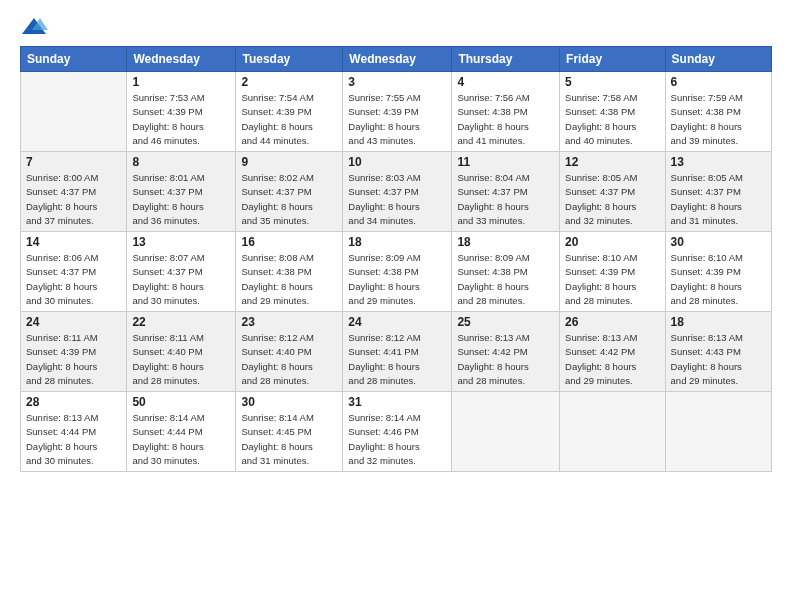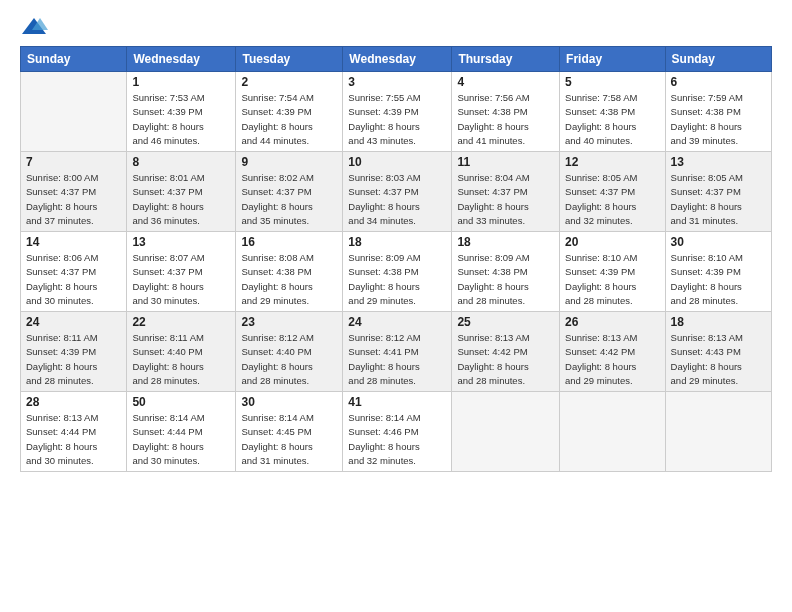--- a/index.html
+++ b/index.html
@@ -254,21 +254,21 @@
           </td>
           <td>
             <span class="day-num">50</span>
             <div class="day-info">Sunrise: 8:14 AM<br>Sunset: 4:44 PM<br>Daylight: 8 hours<br>and 30 minutes.</div>
           </td>
           <td>
             <span class="day-num">30</span>
             <div class="day-info">Sunrise: 8:14 AM<br>Sunset: 4:45 PM<br>Daylight: 8 hours<br>and 31 minutes.</div>
           </td>
           <td>
-            <span class="day-num">41</span>
+            <span class="day-num">31</span>
             <div class="day-info">Sunrise: 8:14 AM<br>Sunset: 4:46 PM<br>Daylight: 8 hours<br>and 32 minutes.</div>
           </td>
           <td class="empty"></td>
           <td class="empty"></td>
           <td class="empty"></td>
         </tr>
       </tbody>
   </table>
 </div>
 

